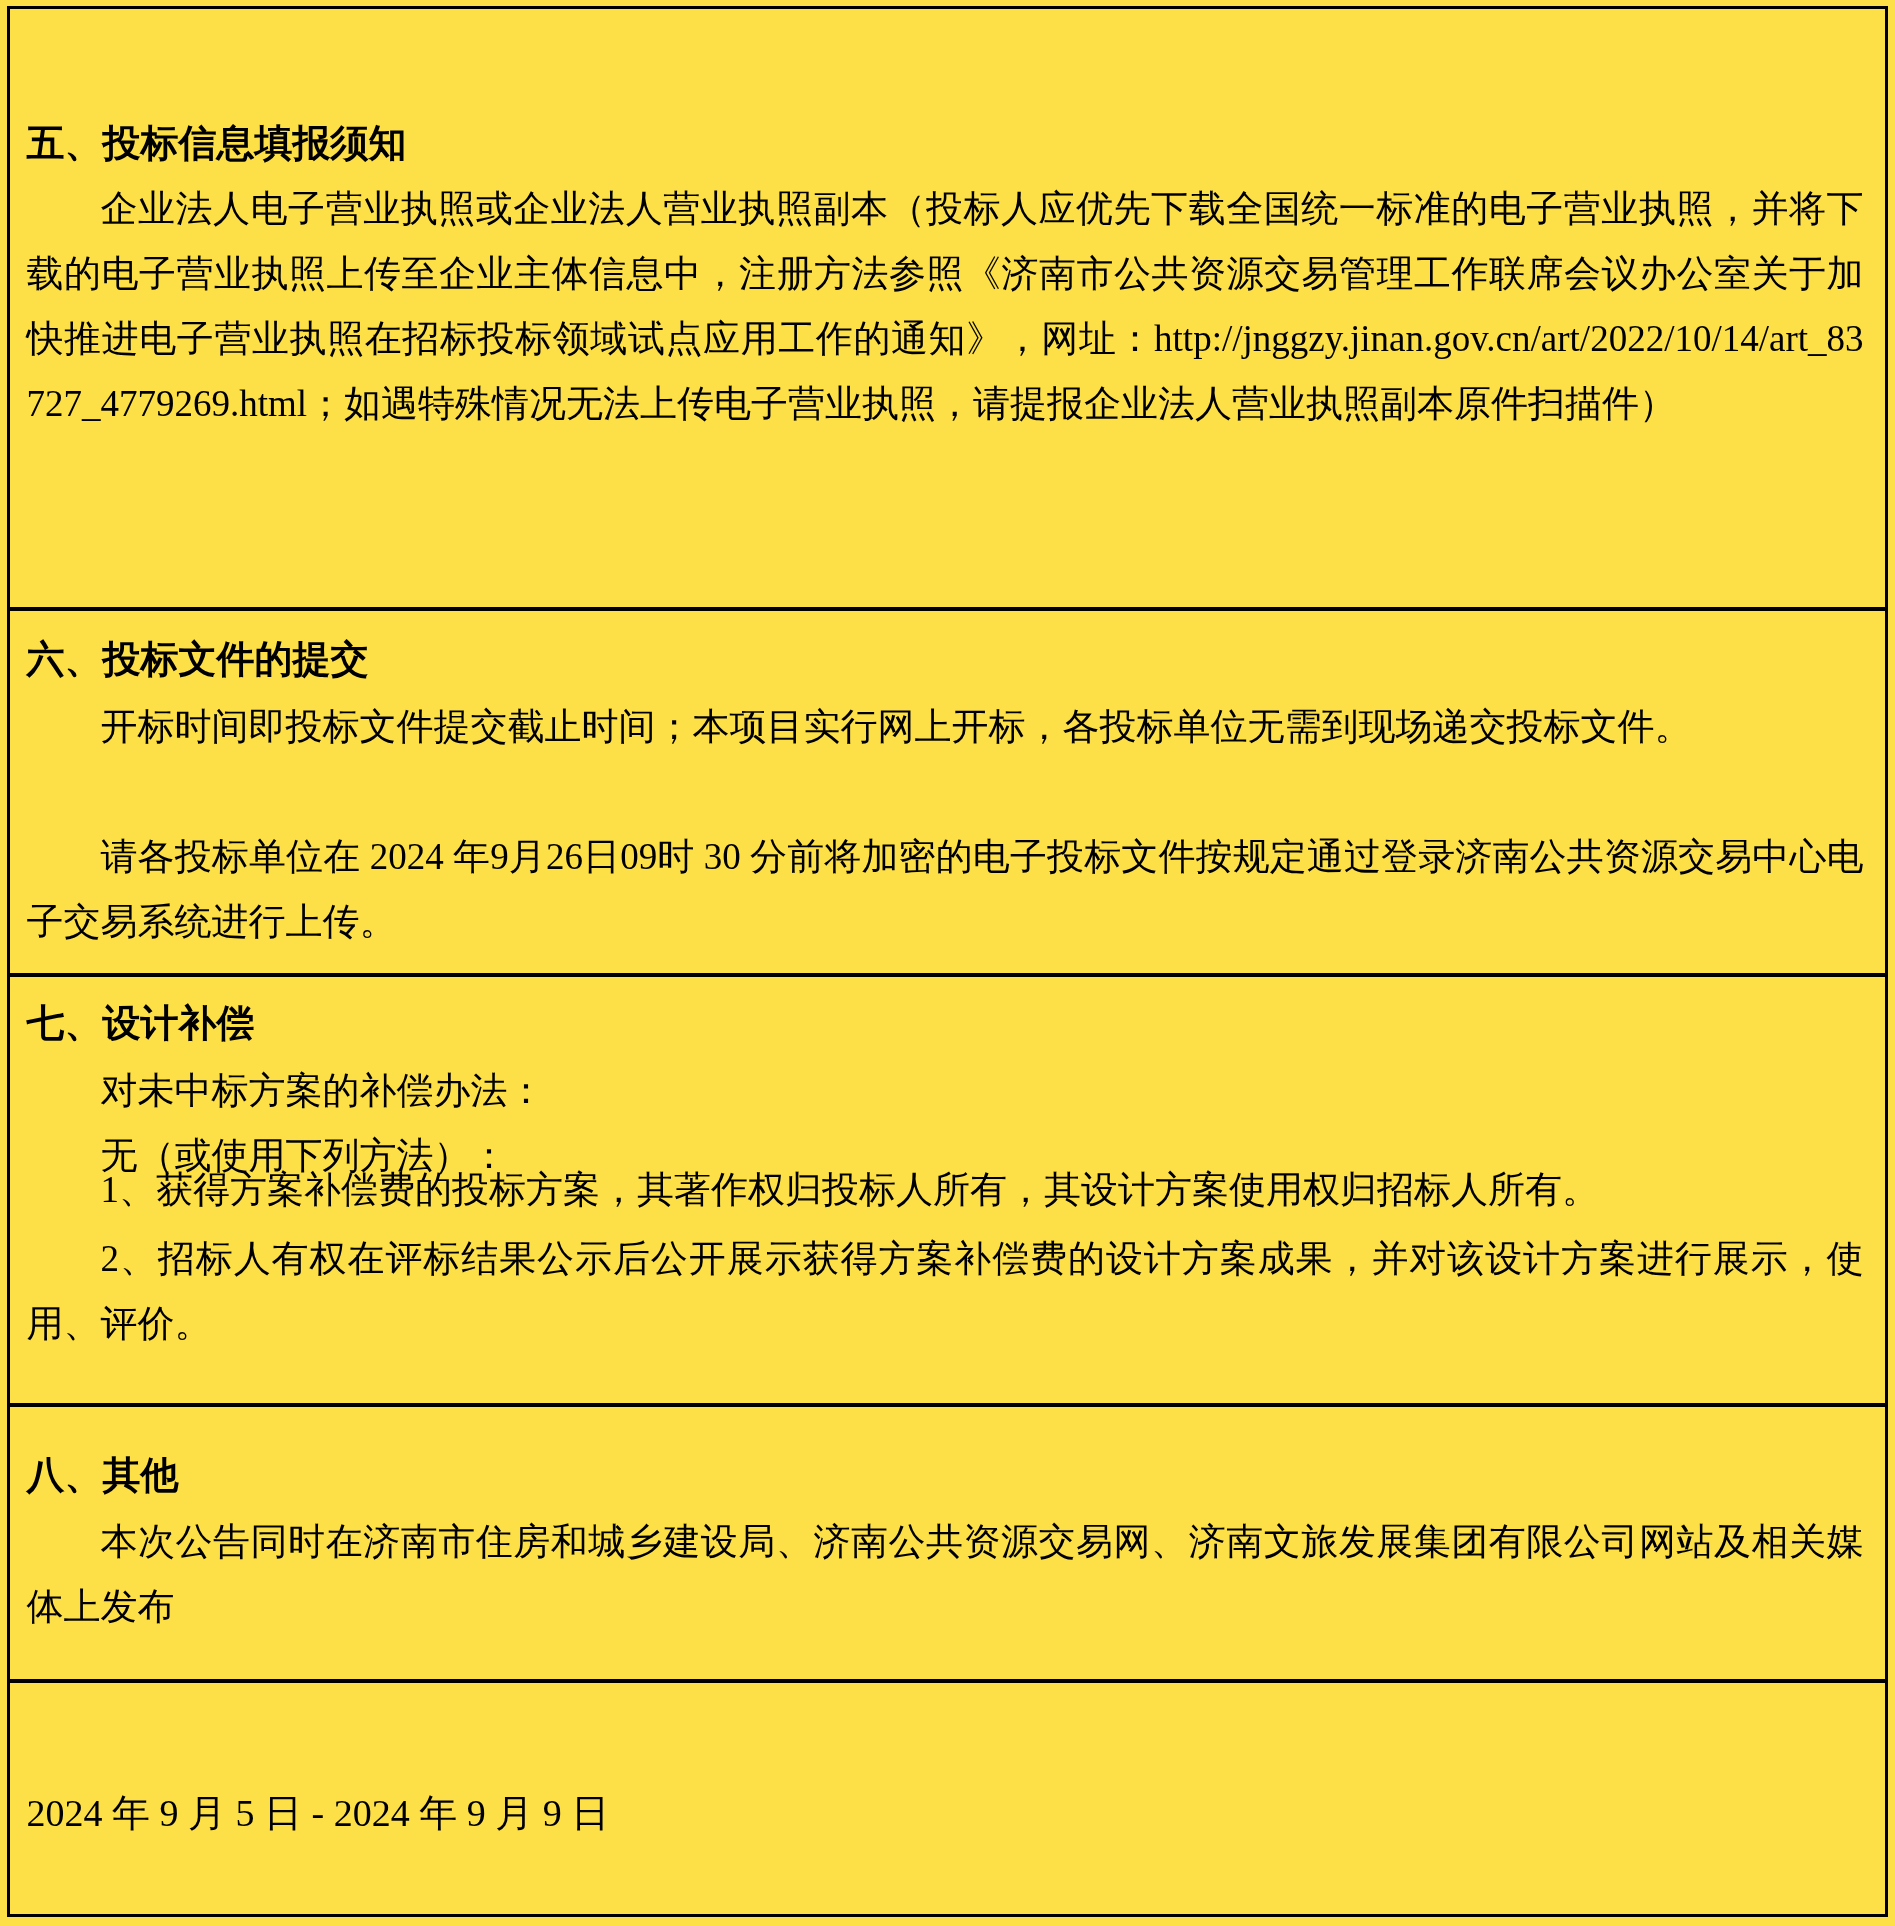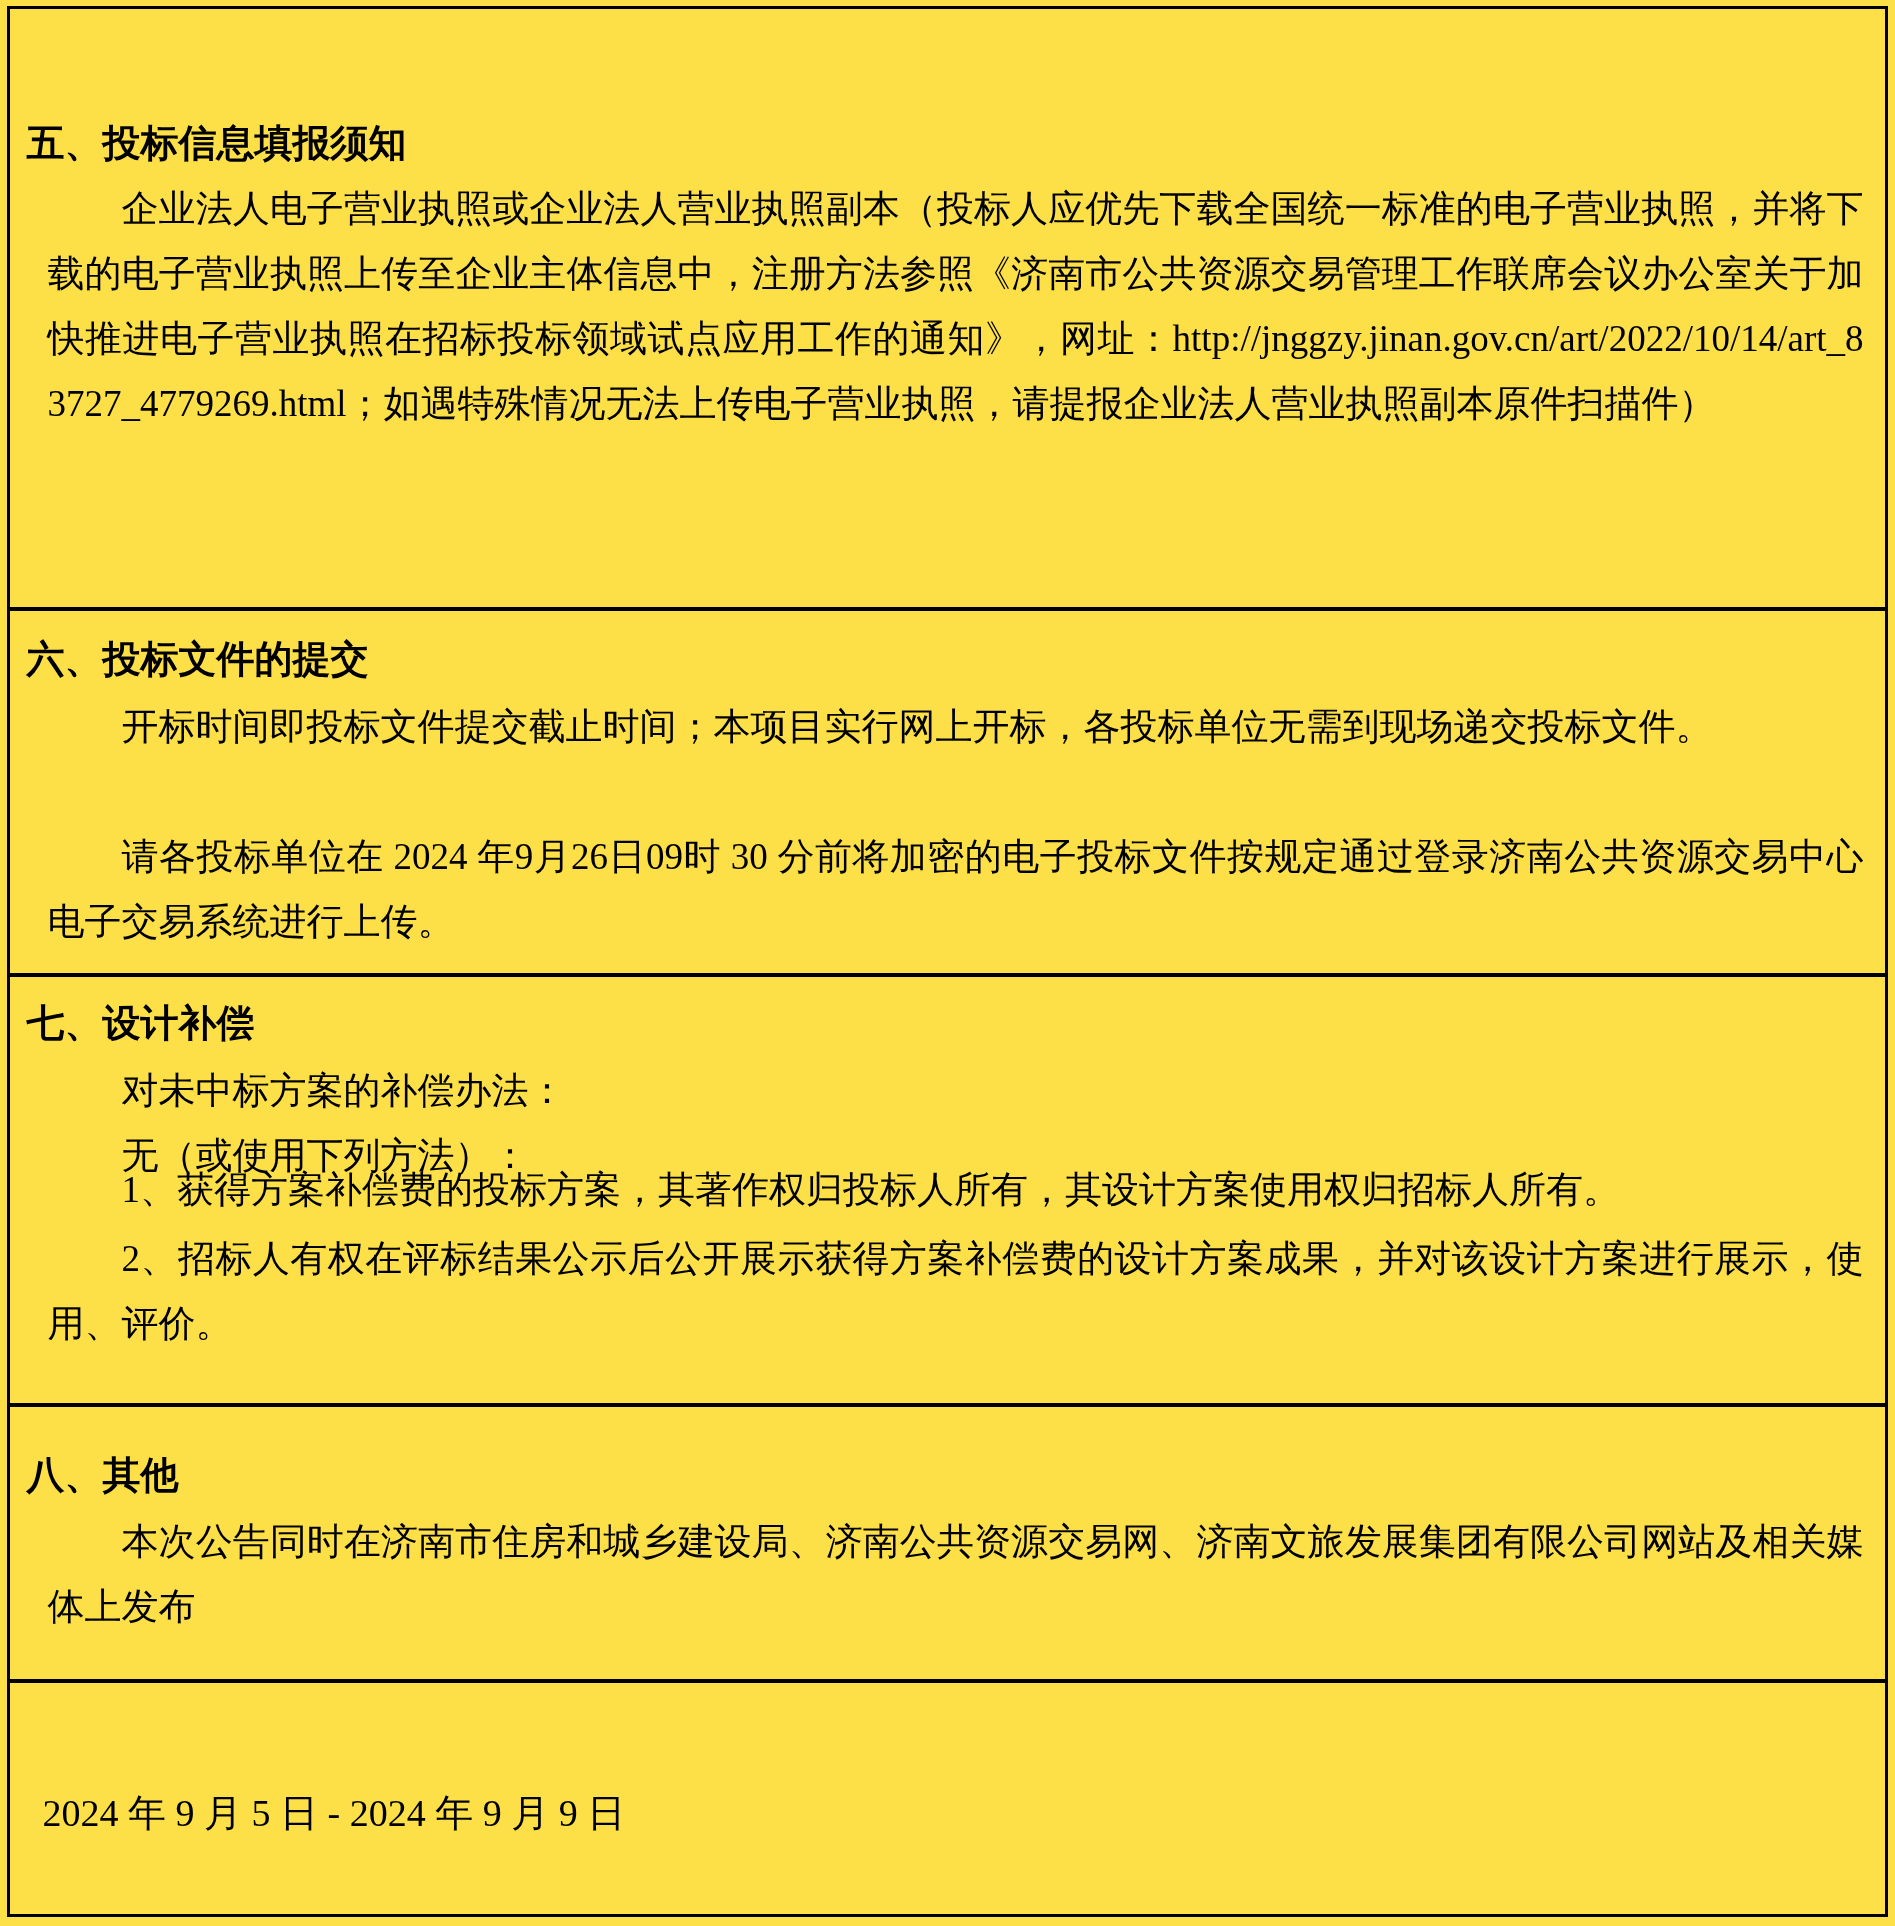--- a/index.html
+++ b/index.html
@@ -42,31 +42,31 @@
     font-size: 38px;
     font-weight: bold;
     line-height: 65px;
     white-space: nowrap;
   }
   .para {
     position: absolute;
     left: 10.5px;
     width: 1874px;
     box-sizing: border-box;
-    padding: 0 21px 0 37px;
+    padding: 0 21px 0 16px;
     font-size: 37px;
     line-height: 65px;
     text-align: justify;
     text-indent: 2em;
     word-break: break-all;
   }
   .date-line {
     position: absolute;
     left: 10.5px;
-    padding-left: 32px;
+    padding-left: 16px;
     font-size: 38px;
     line-height: 65px;
     white-space: nowrap;
   }
 </style>
 </head>
 <body>
 
 <div class="page">
 

